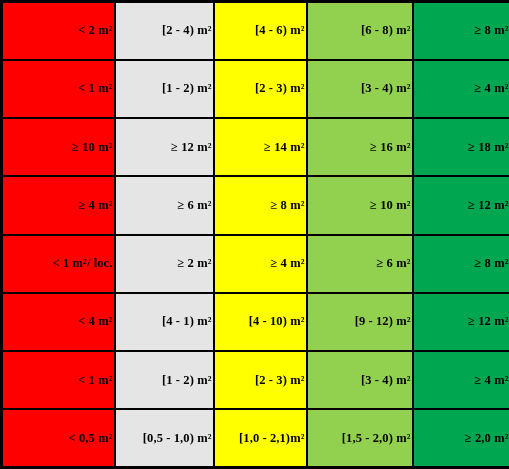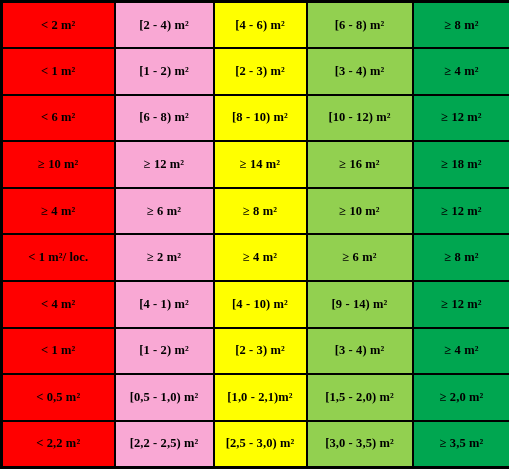--- a/index.html
+++ b/index.html
@@ -26,41 +26,41 @@
     border-bottom: 3px solid #000;
     background: #ffffff;
   }
 
   #matrix-table tr {
     height: 45.3px;
   }
 
   #matrix-table td {
     border: 2px solid #000000;
-    text-align: center;
+    text-align: right;
     vertical-align: middle;
     font-weight: bold;
     font-size: 12.5px;
     color: #000000;
     letter-spacing: 0.1px;
     padding: 0 1px;
     overflow: hidden;
     white-space: nowrap;
   }
 
   
   #matrix-table col.c0 { width: 113px; }
   #matrix-table col.c1 { width: 99px;  }
   #matrix-table col.c2 { width: 93px;  }
   #matrix-table col.c3 { width: 106px; }
   #matrix-table col.c4 { width: 98px;  }
 
   
   td.lvl-red    { background: #ff0000; }
-  td.lvl-orange { background: #f9a8d4; }
+  td.lvl-orange { background: #e5e5e5; }
   td.lvl-yellow { background: #ffff00; }
   td.lvl-ltgreen{ background: #92d050; }
   td.lvl-dkgreen{ background: #00a650; }
 </style>
 </head>
 <body>
 
 <table id="matrix-table">
   <colgroup>
     <col class="c0">
@@ -78,27 +78,20 @@
         <td class="lvl-dkgreen">≥ 8 m²</td>
       </tr>
       <tr>
         <td class="lvl-red">&lt; 1 m²</td>
         <td class="lvl-orange">[1 - 2) m²</td>
         <td class="lvl-yellow">[2 - 3) m²</td>
         <td class="lvl-ltgreen">[3 - 4) m²</td>
         <td class="lvl-dkgreen">≥ 4 m²</td>
       </tr>
       <tr>
-        <td class="lvl-red">&lt; 6 m²</td>
-        <td class="lvl-orange">[6 - 8) m²</td>
-        <td class="lvl-yellow">[8 - 10) m²</td>
-        <td class="lvl-ltgreen">[10 - 12) m²</td>
-        <td class="lvl-dkgreen">≥ 12 m²</td>
-      </tr>
-      <tr>
         <td class="lvl-red">≥ 10 m²</td>
         <td class="lvl-orange">≥ 12 m²</td>
         <td class="lvl-yellow">≥ 14 m²</td>
         <td class="lvl-ltgreen">≥ 16 m²</td>
         <td class="lvl-dkgreen">≥ 18 m²</td>
       </tr>
       <tr>
         <td class="lvl-red">≥ 4 m²</td>
         <td class="lvl-orange">≥ 6 m²</td>
         <td class="lvl-yellow">≥ 8 m²</td>
@@ -109,38 +102,31 @@
         <td class="lvl-red">&lt; 1 m²/ loc.</td>
         <td class="lvl-orange">≥ 2 m²</td>
         <td class="lvl-yellow">≥ 4 m²</td>
         <td class="lvl-ltgreen">≥ 6 m²</td>
         <td class="lvl-dkgreen">≥ 8 m²</td>
       </tr>
       <tr>
         <td class="lvl-red">&lt; 4 m²</td>
         <td class="lvl-orange">[4 - 1) m²</td>
         <td class="lvl-yellow">[4 - 10) m²</td>
-        <td class="lvl-ltgreen">[9 - 14) m²</td>
+        <td class="lvl-ltgreen">[9 - 12) m²</td>
         <td class="lvl-dkgreen">≥ 12 m²</td>
       </tr>
       <tr>
         <td class="lvl-red">&lt; 1 m²</td>
         <td class="lvl-orange">[1 - 2) m²</td>
         <td class="lvl-yellow">[2 - 3) m²</td>
         <td class="lvl-ltgreen">[3 - 4) m²</td>
         <td class="lvl-dkgreen">≥ 4 m²</td>
       </tr>
       <tr>
         <td class="lvl-red">&lt; 0,5 m²</td>
         <td class="lvl-orange">[0,5 - 1,0) m²</td>
         <td class="lvl-yellow">[1,0 - 2,1)m²</td>
         <td class="lvl-ltgreen">[1,5 - 2,0) m²</td>
         <td class="lvl-dkgreen">≥ 2,0 m²</td>
       </tr>
-      <tr>
-        <td class="lvl-red">&lt; 2,2 m²</td>
-        <td class="lvl-orange">[2,2 - 2,5) m²</td>
-        <td class="lvl-yellow">[2,5 - 3,0) m²</td>
-        <td class="lvl-ltgreen">[3,0 - 3,5) m²</td>
-        <td class="lvl-dkgreen">≥ 3,5 m²</td>
-      </tr>
     </tbody>
 </table>
 
 </body></html>

